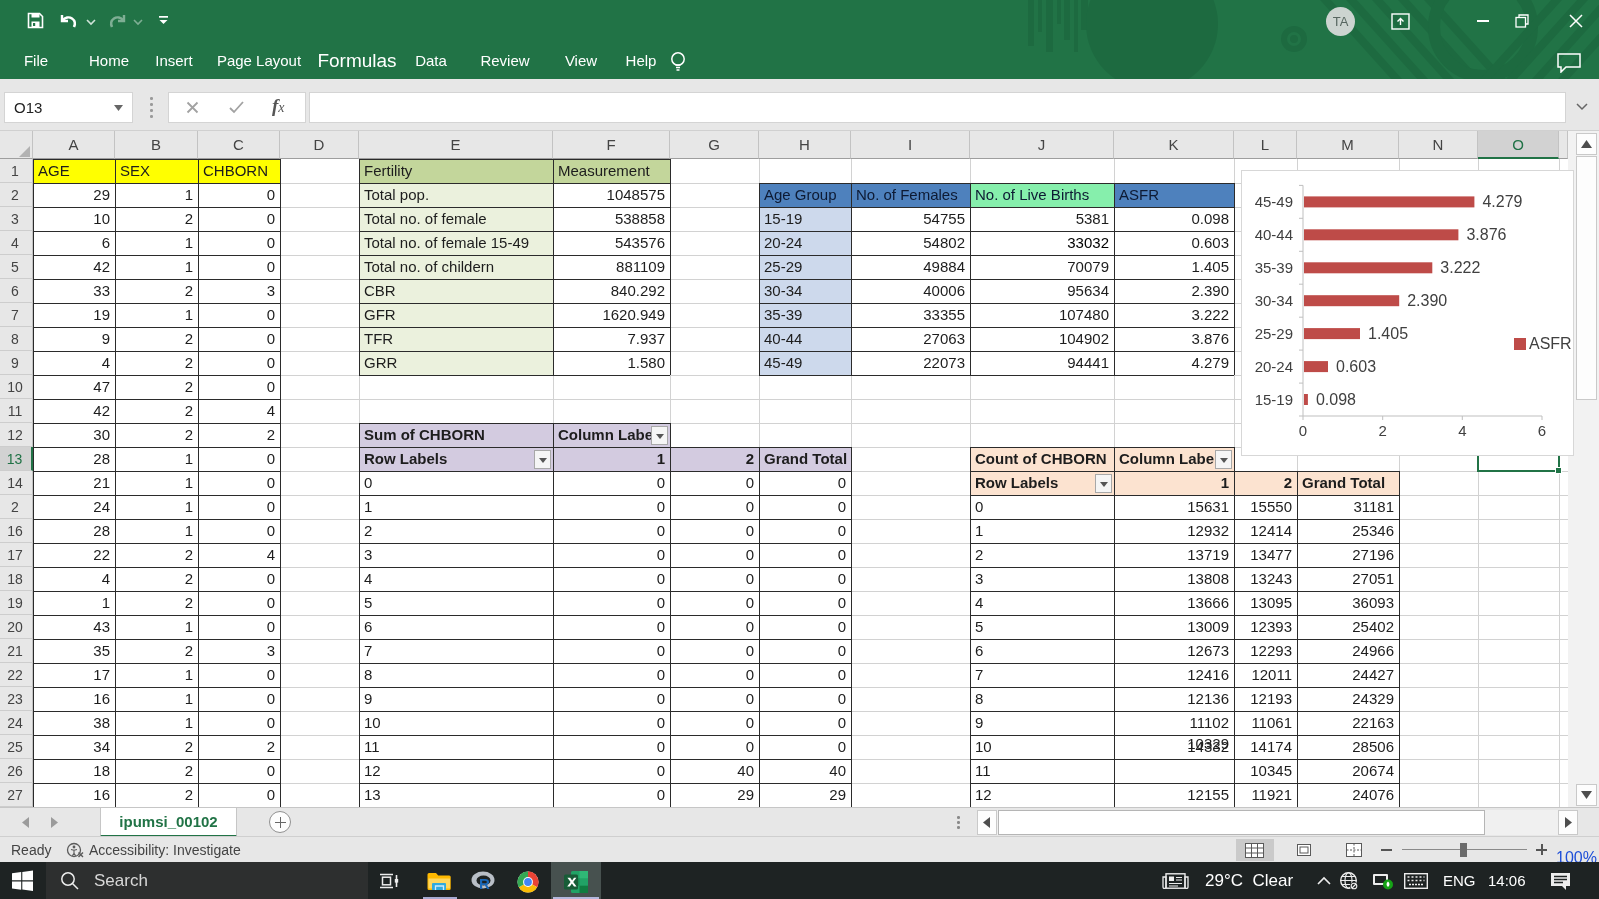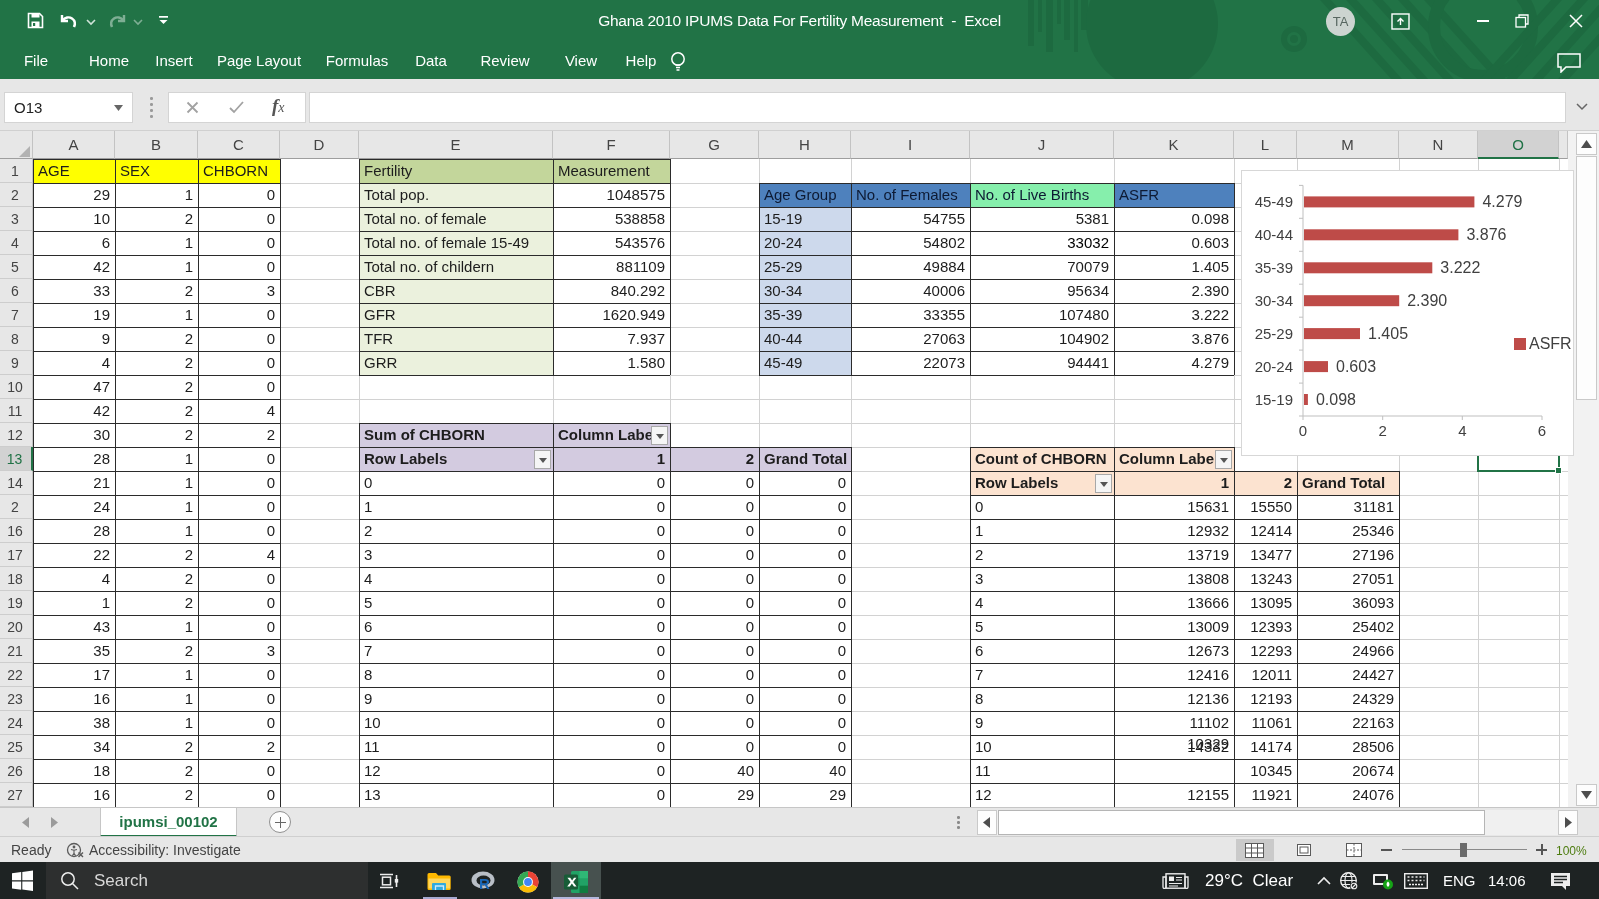--- a/index.html
+++ b/index.html
@@ -62,39 +62,38 @@
 <path d="M19 2v6h-6" fill="none" stroke="#fff" stroke-width="2.4"></path>
 <path d="M18.5 7.5 C16 4.5,12 3.5,9 5.5 C6 7.5,5.5 11,7 14" fill="none" stroke="#fff" stroke-width="2.6"></path>
     </svg>
 <svg class="a" style="left:133px;top:19px;opacity:.42" width="10" height="7" viewBox="0 0 10 7">
       <path d="M1 1l4 4 4-4" fill="none" stroke="#fff" stroke-width="1.6"></path>
     </svg>
 <svg class="a" style="left:158px;top:16px" width="12" height="11" viewBox="0 0 12 11">
 <rect x="1" y="0" width="9" height="1.7" fill="#fff"></rect>
       <path d="M1.5 4l4 4 4-4" fill="#fff"></path>
     </svg>
-<div class="a" style="left:0;top:0;width:1599px;height:42px;text-align:center;line-height:42px;color:#fff;font-size:15.5px;letter-spacing:-0.25px">Ghana 2010 IPUMS Data For Fertility Measurement&nbsp;&nbsp;-&nbsp;&nbsp;Excel</div>
 <div class="a" style="left:1326px;top:7px;width:29px;height:29px;border-radius:50%;background:#ccd4d0;color:#576660;font-size:13px;text-align:center;line-height:29px">TA</div>
 <svg class="a" style="left:1391px;top:13px" width="19" height="17" viewBox="0 0 19 17">
 <rect x="1" y="1" width="17" height="15" fill="none" stroke="#fff" stroke-width="1.4"></rect>
 <path d="M9.5 12V6 M6.5 8.5l3-3 3 3" fill="none" stroke="#fff" stroke-width="1.4"></path>
     </svg>
 <div class="a" style="left:1477px;top:20px;width:12px;height:2px;background:#fff"></div>
 <svg class="a" style="left:1515px;top:14px" width="14" height="14" viewBox="0 0 14 14">
 <rect x="1" y="3.5" width="9.5" height="9.5" fill="none" stroke="#fff" stroke-width="1.3"></rect>
 <path d="M4 3.5V1h9v9h-2.5" fill="none" stroke="#fff" stroke-width="1.3"></path>
     </svg>
 <svg class="a" style="left:1569px;top:14px" width="14" height="14" viewBox="0 0 14 14">
 <path d="M1 1l12 12M13 1L1 13" stroke="#fff" stroke-width="1.5"></path>
     </svg>
 <div class="a" style="left:-34px;top:42px;width:140px;height:37px;line-height:37px;text-align:center;color:#fff;font-size:15px">File</div>
 <div class="a" style="left:39px;top:42px;width:140px;height:37px;line-height:37px;text-align:center;color:#fff;font-size:15px">Home</div>
 <div class="a" style="left:104px;top:42px;width:140px;height:37px;line-height:37px;text-align:center;color:#fff;font-size:15px">Insert</div>
 <div class="a" style="left:189px;top:42px;width:140px;height:37px;line-height:37px;text-align:center;color:#fff;font-size:15px">Page Layout</div>
-<div class="a" style="left:287px;top:42px;width:140px;height:37px;line-height:37px;text-align:center;color:#fff;font-size:15px">Formulas</div>
+<div class="a" style="left:287px;top:42px;width:140px;height:37px;line-height:37px;text-align:center;color:#fff;font-size:19px">Formulas</div>
 <div class="a" style="left:361px;top:42px;width:140px;height:37px;line-height:37px;text-align:center;color:#fff;font-size:15px">Data</div>
 <div class="a" style="left:435px;top:42px;width:140px;height:37px;line-height:37px;text-align:center;color:#fff;font-size:15px">Review</div>
 <div class="a" style="left:511px;top:42px;width:140px;height:37px;line-height:37px;text-align:center;color:#fff;font-size:15px">View</div>
 <div class="a" style="left:571px;top:42px;width:140px;height:37px;line-height:37px;text-align:center;color:#fff;font-size:15px">Help</div>
 <svg class="a" style="left:669px;top:51px" width="18" height="22" viewBox="0 0 18 22">
 <circle cx="9" cy="8" r="6.2" fill="none" stroke="#fff" stroke-width="1.5"></circle>
 <path d="M6.5 14h5M7 16.5h4M7.5 19h3" stroke="#fff" stroke-width="1.4"></path>
     </svg>
 <svg class="a" style="left:1557px;top:53px" width="24" height="20" viewBox="0 0 24 20">
 <path d="M1 1h22v13H9l-5 5v-5H1z" fill="none" stroke="#fff" stroke-width="1.5"></path>
@@ -669,21 +668,21 @@
     </svg>
 <svg class="a" style="left:1345px;top:5px" width="18" height="16" viewBox="0 0 18 16">
 <rect x="1.5" y="1.5" width="15" height="13" fill="#fff" stroke="#5a5a5a"></rect>
 <path d="M9 1.5v13M1.5 8h15" stroke="#5a5a5a" stroke-dasharray="2 1.5"></path>
     </svg>
 <div class="a" style="left:1381px;top:12px;width:11px;height:1.8px;background:#555"></div>
 <div class="a" style="left:1402px;top:12px;width:125px;height:1.4px;background:#8a8a8a"></div>
 <div class="a" style="left:1460px;top:6px;width:7px;height:14px;background:#6b6b6b"></div>
 <div class="a" style="left:1536px;top:12px;width:11px;height:1.8px;background:#555"></div>
 <div class="a" style="left:1541px;top:7px;width:1.8px;height:11px;background:#555"></div>
-<div class="a" style="left:1556px;top:1px;height:26px;line-height:26px;font-size:12px;color:#4d7c0f">100%</div>
+<div class="a" style="left:1556px;top:8px;height:26px;line-height:26px;font-size:16px;color:#1d4ed8">100%</div>
 </div>
 <div class="a" style="left:0;top:862px;width:1599px;height:37px;background:#1e2323">
 <svg class="a" style="left:12px;top:8px" width="21" height="21" viewBox="0 0 21 21">
 <path d="M0 3.2 L9.2 2v8.3H0z M10.3 1.9 L21 0.5v9.8H10.3z M0 11.5h9.2v8.3L0 18.6z M10.3 11.5H21v9.5l-10.7-1.5z" fill="#fff"></path>
     </svg>
 <div class="a" style="left:46px;top:0;width:322px;height:37px;background:#2d2f2f"></div>
 <svg class="a" style="left:60px;top:9px" width="19" height="19" viewBox="0 0 19 19">
 <circle cx="8" cy="8" r="6.2" fill="none" stroke="#ededed" stroke-width="1.5"></circle>
 <path d="M12.5 12.5l5.5 5.5" stroke="#ededed" stroke-width="1.5"></path>
     </svg>

